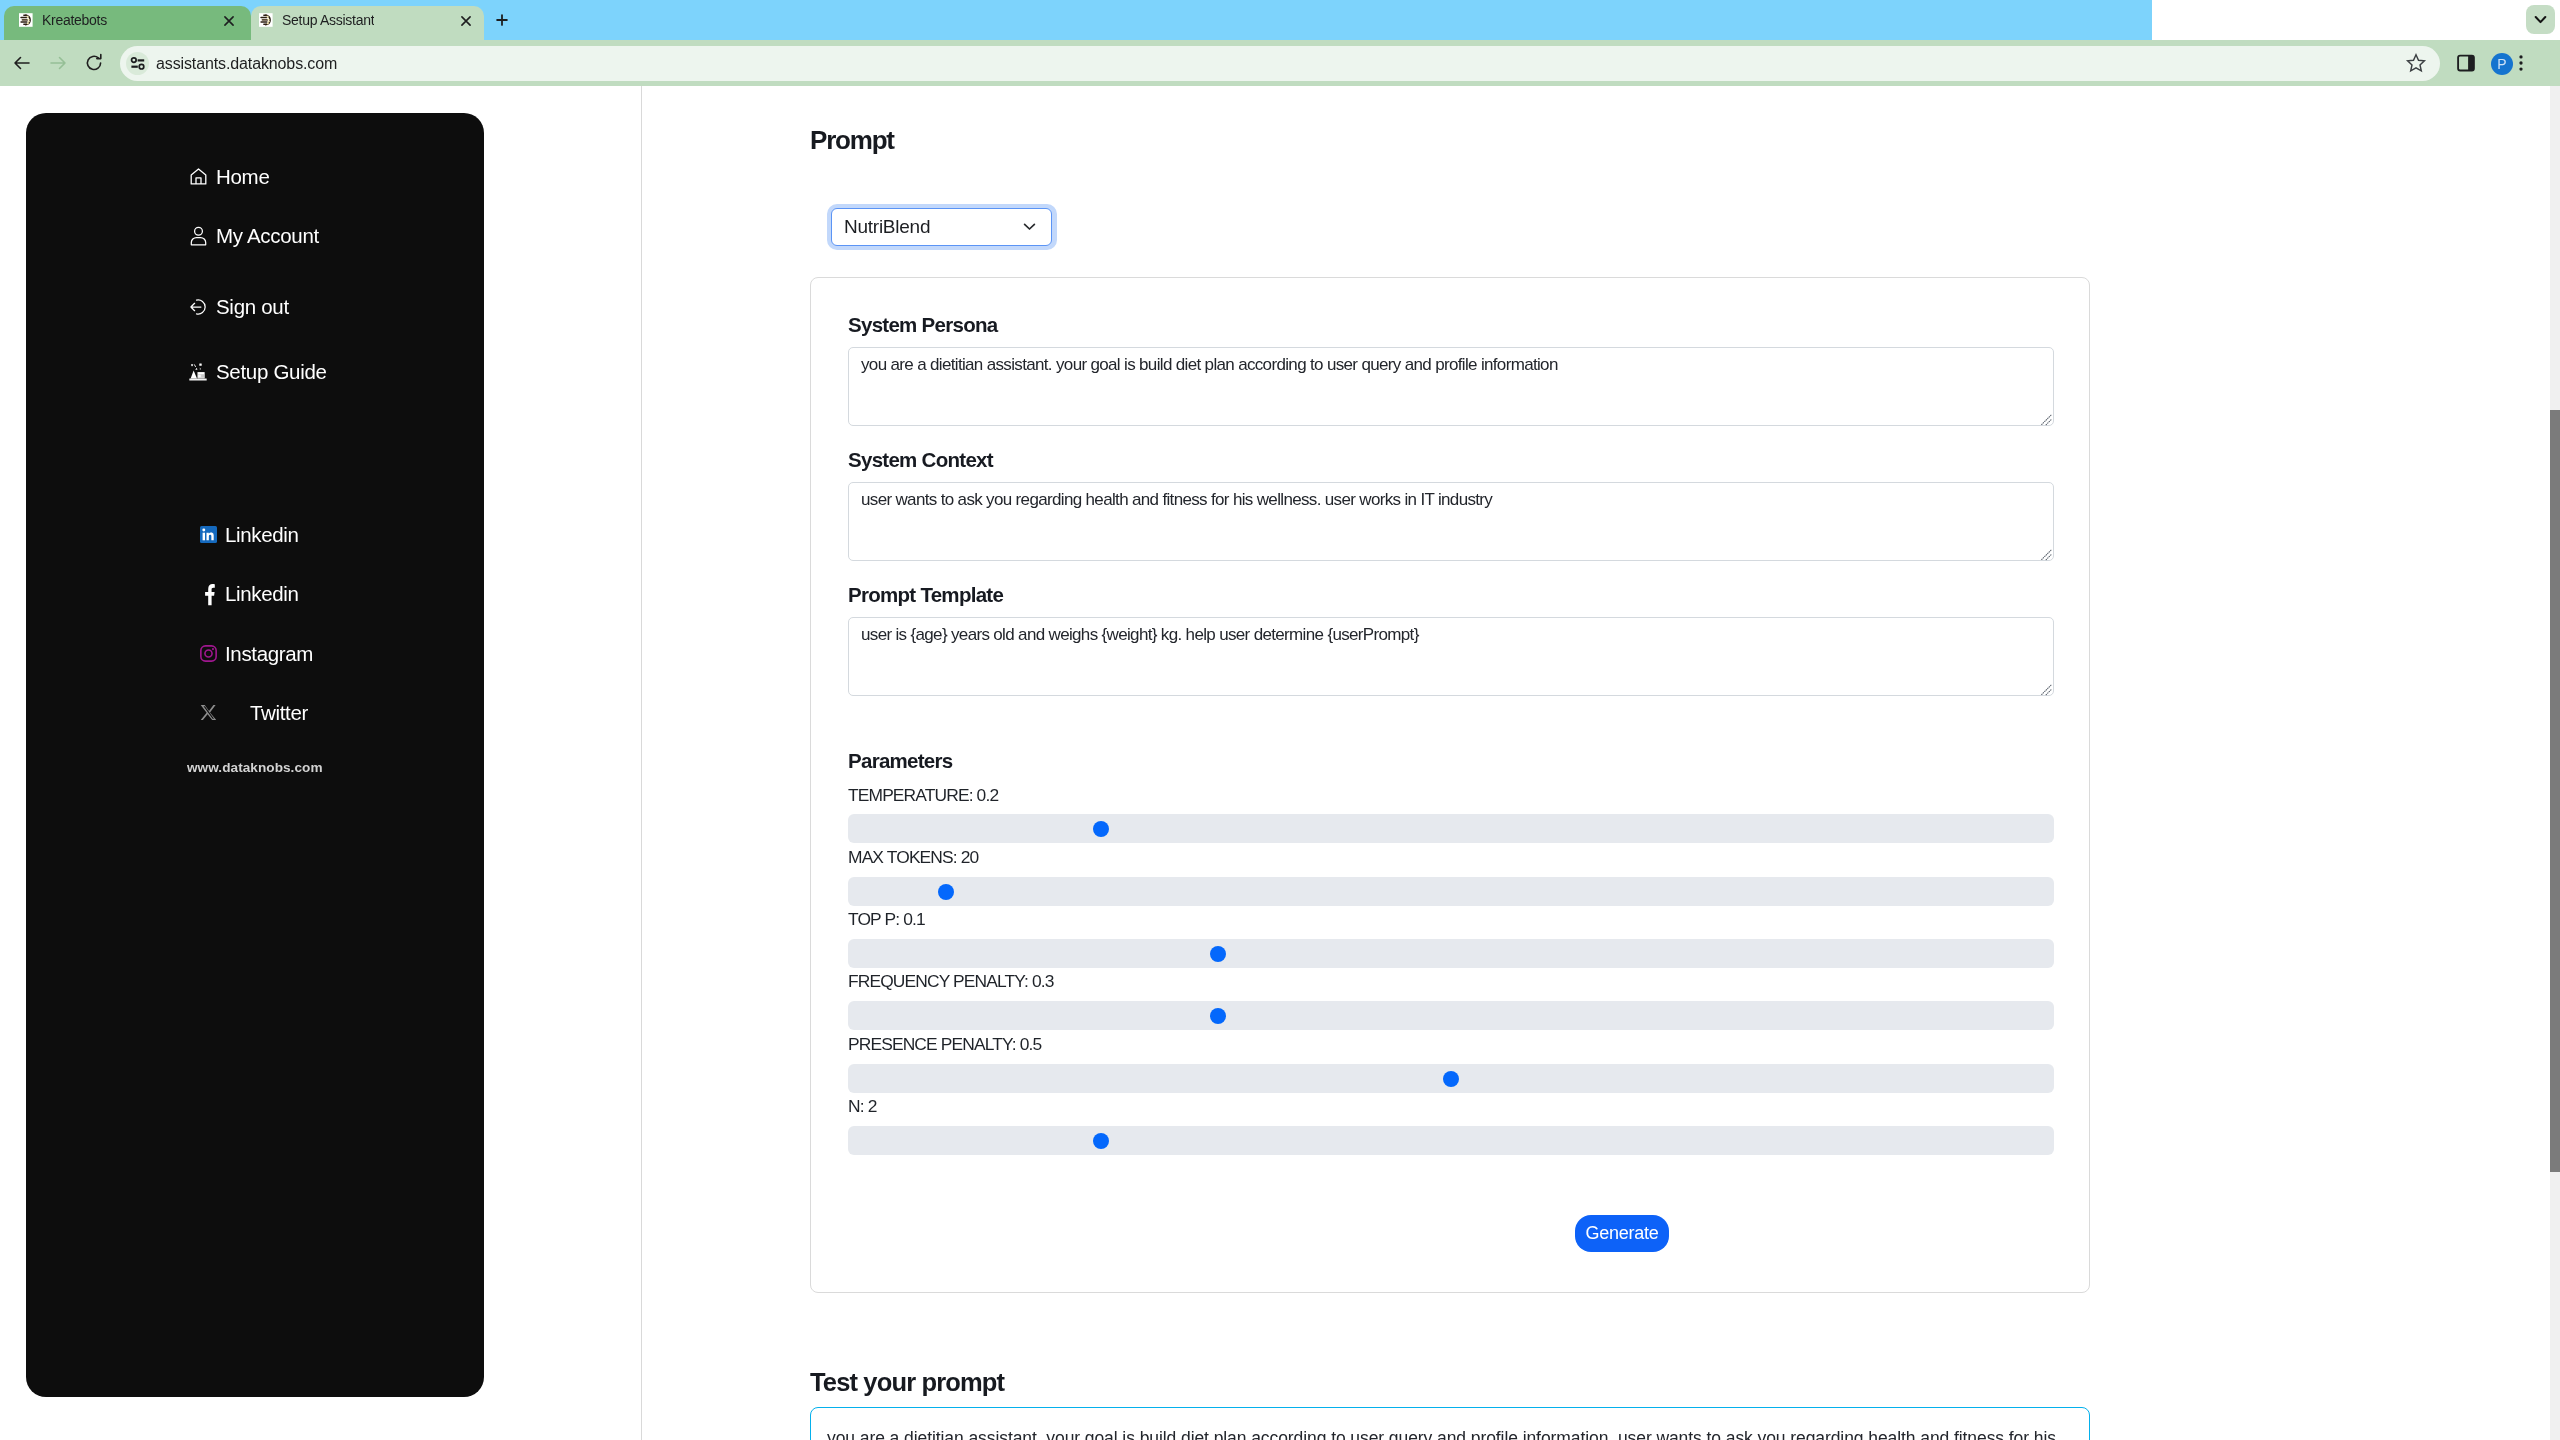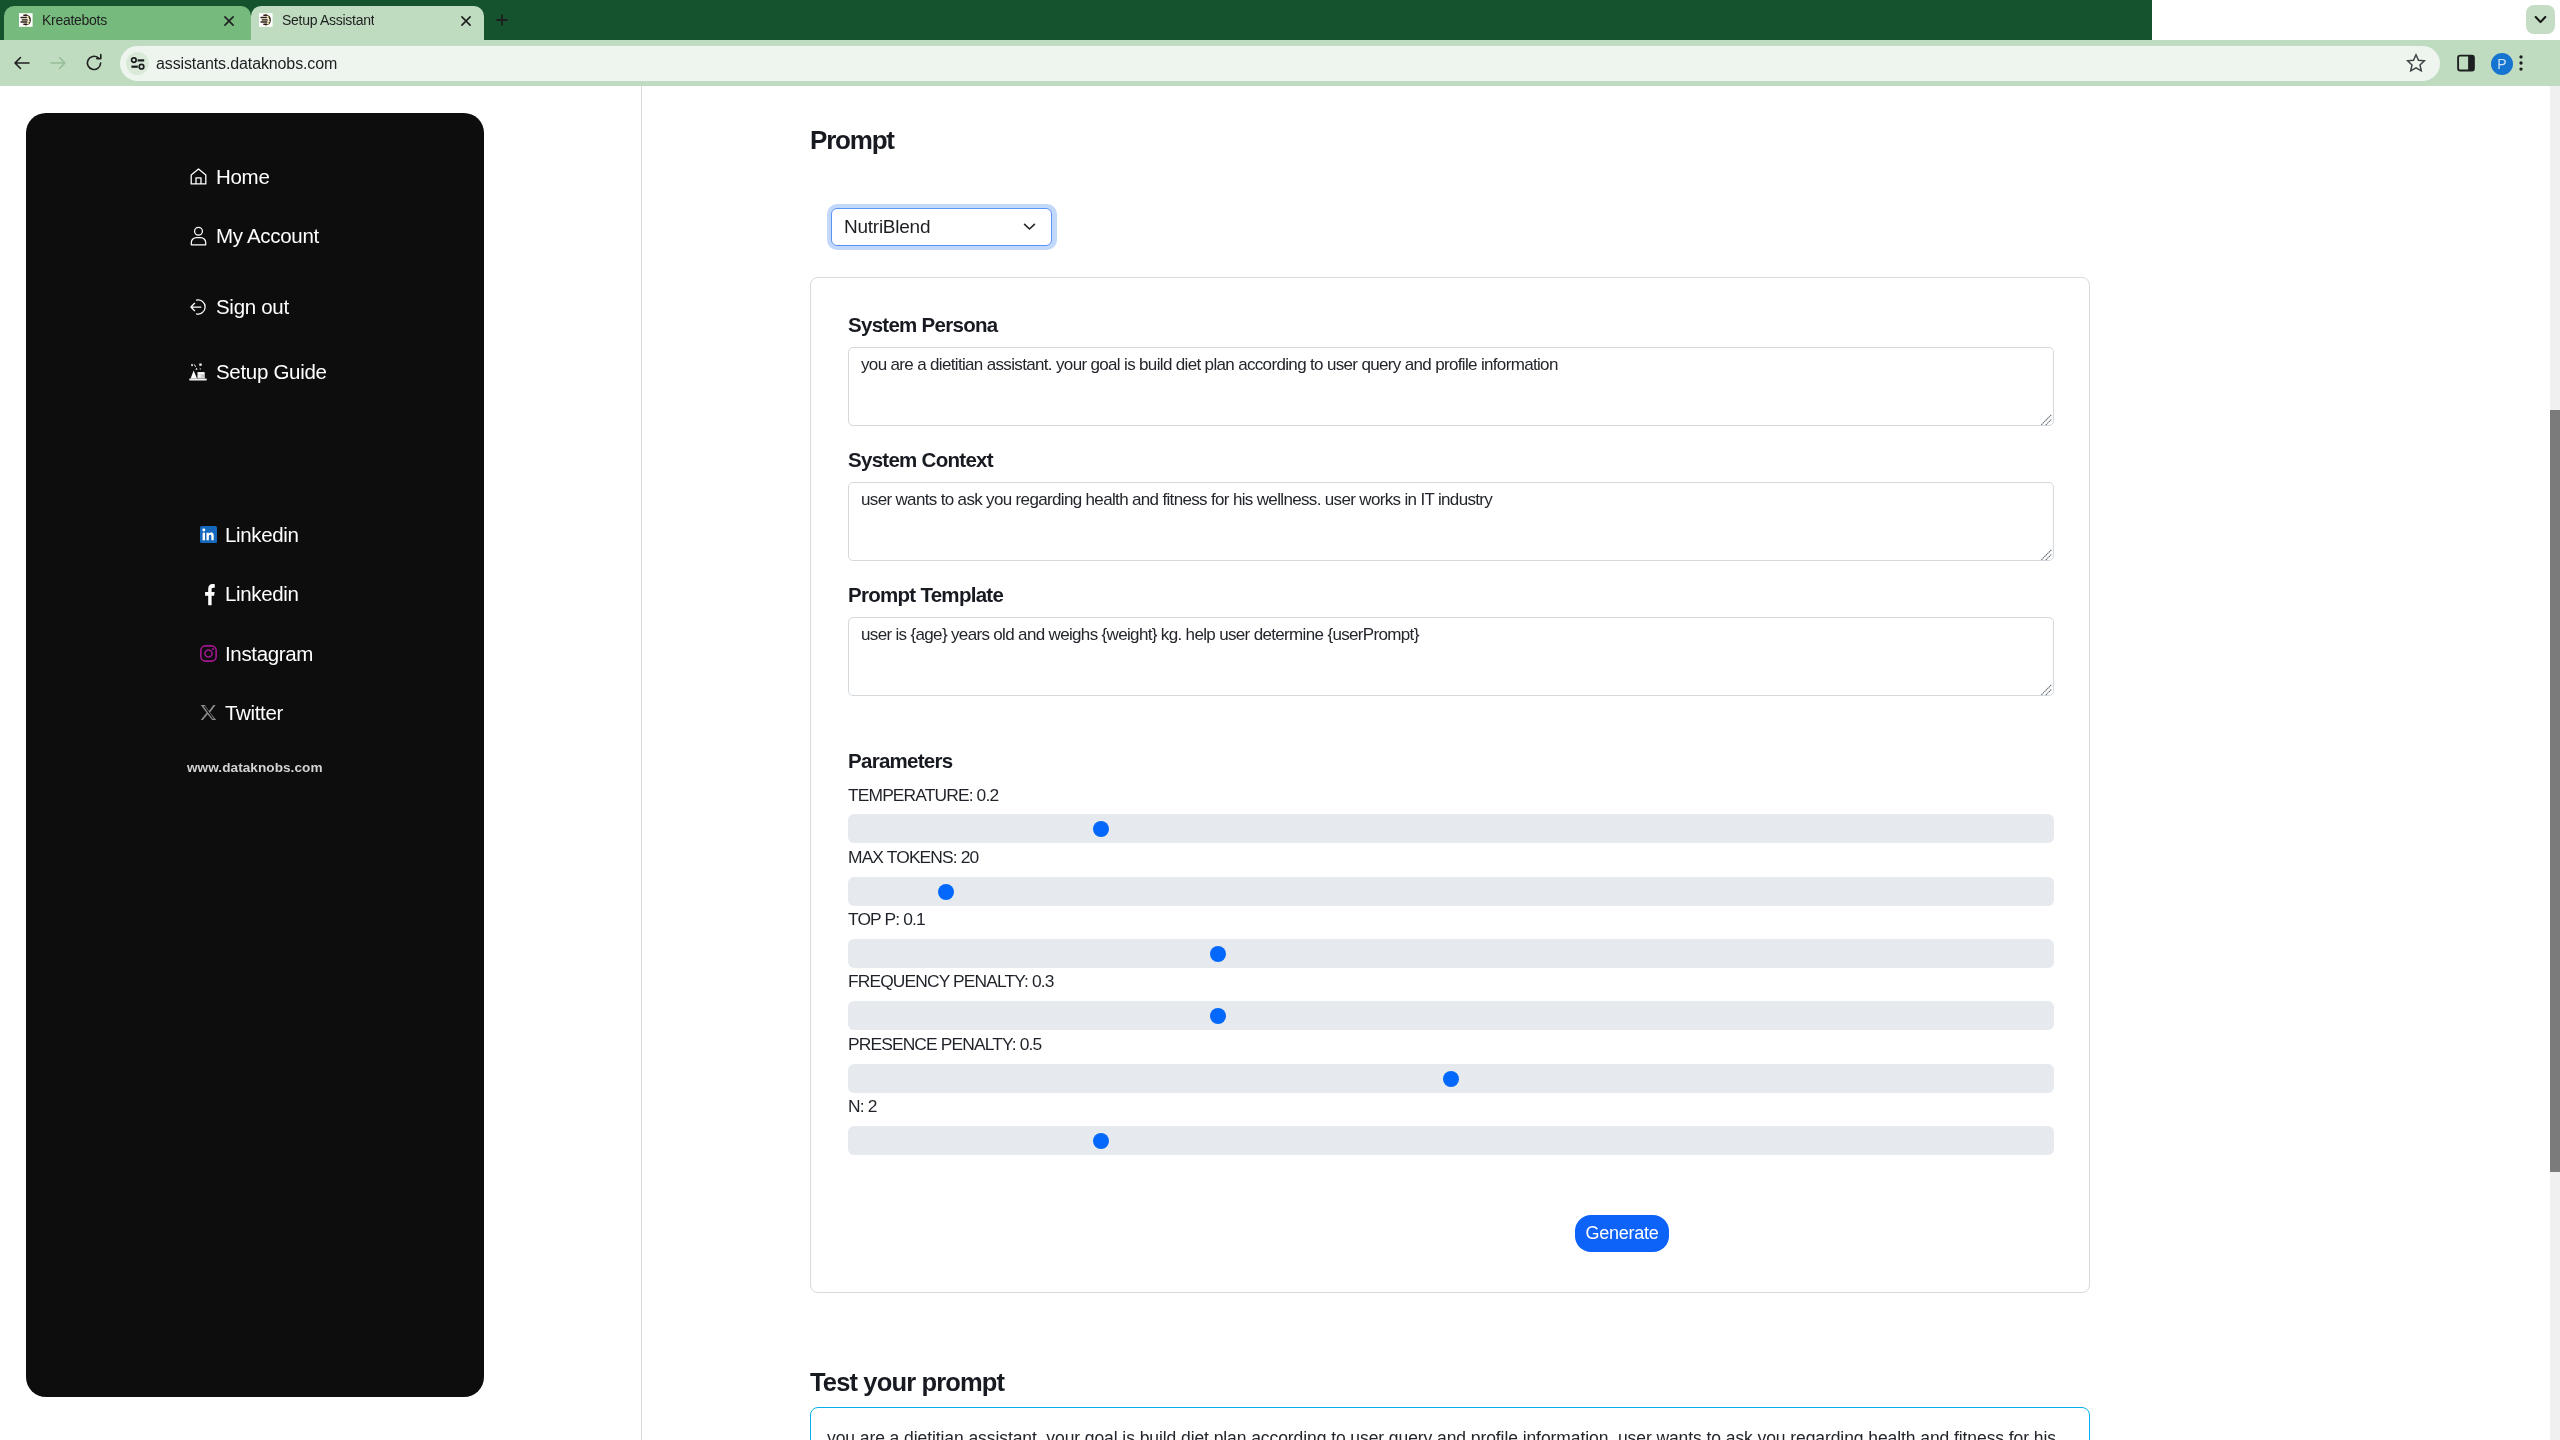--- a/index.html
+++ b/index.html
@@ -4,21 +4,21 @@
 <title>Setup Assistant</title>
 <style>
   * { box-sizing: border-box; }
   html, body { margin:0; padding:0; width:2560px; height:1440px; overflow:hidden;
     font-family:"Liberation Sans", sans-serif; background:#fff;
     -webkit-font-smoothing:antialiased; -moz-osx-font-smoothing:grayscale; }
   * { -webkit-font-smoothing:antialiased; }
   #app { position:relative; width:2560px; height:1440px; }
 
   
-  .chrome { position:absolute; left:0; top:0; width:2152px; height:86px; background:#14532d; }
+  .chrome { position:absolute; left:0; top:0; width:2152px; height:86px; background:#7dd3fc; }
   .tabstrip { position:absolute; left:0; top:0; width:2560px; height:40px; }
   .tab { position:absolute; top:6px; height:34px; border-radius:10px 10px 0 0; }
   .tab .row { position:absolute; left:0; top:6px; height:16px; display:flex; align-items:center; }
   .tab.inactive { background:#77ba7d; }
   .tab.active { background:#c0dcc0; }
   .tab .fav { width:16px; height:16px; flex:0 0 16px; }
   .tab .ttl { margin-left:8px; font-size:14px; color:#1e1f20; white-space:nowrap;
      overflow:hidden; text-overflow:ellipsis; letter-spacing:-.28px; }
   .tab .xbtn { position:absolute; top:7px; width:16px; height:16px; }
   .tab .fav svg { display:block; }
@@ -305,21 +305,21 @@
         <div class="socitem" style="top:530px;">
           <span class="ic">
             <svg width="17" height="17" viewBox="0 0 17 17">
                 <rect x="0.85" y="0.85" width="15.3" height="15.3" rx="4.6" fill="none" stroke="#a0178f" stroke-width="1.6"></rect>
                 <circle cx="8.5" cy="8.5" r="3.55" fill="none" stroke="#a0178f" stroke-width="1.6"></circle>
                 <circle cx="12.95" cy="4.1" r="1.05" fill="#a0178f"></circle>
               </svg>
           </span>
           <span class="lbl">Instagram</span>
         </div>
-        <div class="socitem" style="top:589px;">
+        <div class="socitem" style="top:589px;gap:25px;">
           <span class="ic">
             <svg width="17" height="17" viewBox="0 0 17 17">
                 <path d="M0.7 0.9 H4.7 L9.0 7.0 L13.4 0.9 H15.6 L10.0 8.5 L16.2 16.1 H12.2 L7.6 10.2 L2.9 16.1 H0.7 L6.6 8.75 Z M3.5 2.2 L12.6 14.8 H14.0 L4.9 2.2 Z" fill="#8d8d8d"></path>
               </svg>
           </span>
           <span class="lbl">Twitter</span>
         </div>
       </div>
 
       <div class="sitefoot">www.dataknobs.com</div>

